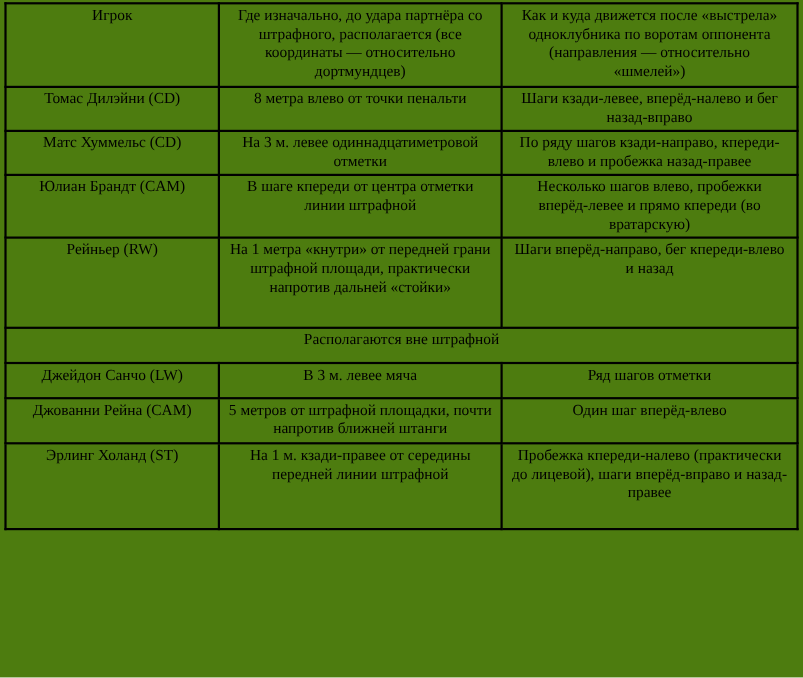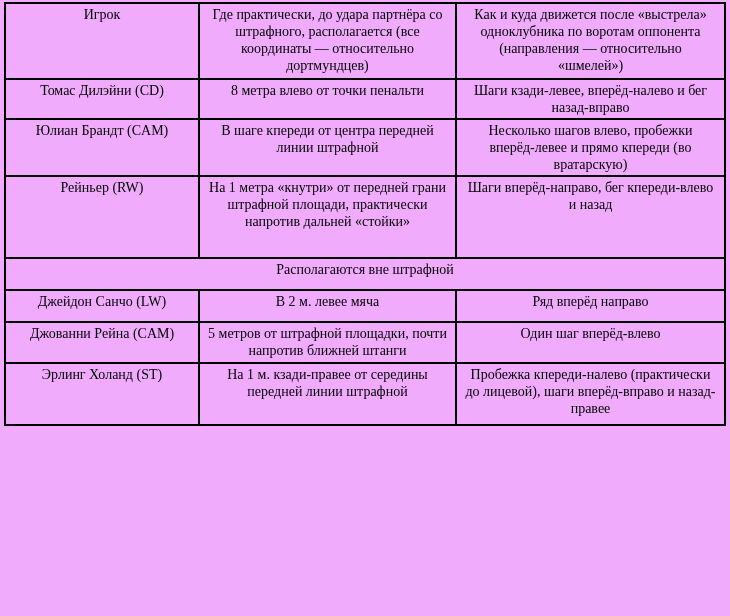--- a/index.html
+++ b/index.html
@@ -4,21 +4,21 @@
 <style>
   html, body {
     margin: 0;
     padding: 0;
     background: #ffffff;
   }
   .page {
     position: relative;
     width: 730px;
     height: 616px;
-    background: #f0abfc;
+    background: #4d7c0f;
     overflow: hidden;
     font-family: "Liberation Serif", "DejaVu Serif", serif;
     color: #000000;
   }
   table.lineup-table {
     position: absolute;
     left: 4px;
     top: 2px;
     width: 720px;
     border-collapse: collapse;
@@ -38,69 +38,74 @@
   col.c-movement { width: 269px; }
 
   tr.h-header { height: 76px; }
   tr.h-sect1  { height: 33px; }
   tr.h-r51    { height: 29px; }
   tr.h-r67    { height: 49px; margin-top: 21px; }
   tr.h-r86    { height: 82px; }
   tr.h-sect2  { height: 32px; }
   tr.h-r36    { height: 32px; margin-left: 36px; }
   tr.h-r49    { height: 41px; margin-left: 40px; }
-  tr.h-r66    { height: 62px; }
+  tr.h-r66    { height: 78px; }
 </style>
 </head>
 <body>
 
 <div class="page">
   <table class="lineup-table">
     <colgroup>
       <col class="c-player">
       <col class="c-position">
       <col class="c-movement">
     </colgroup>
 
     <tbody>
         <tr class="h-header">
       <td>Игрок</td>
-      <td>Где практически, до удара партнёра со штрафного, располагается (все координаты — относительно дортмундцев)</td>
+      <td>Где изначально, до удара партнёра со штрафного, располагается (все координаты — относительно дортмундцев)</td>
       <td>Как и куда движется после «выстрела» одноклубника по воротам оппонента (направления — относительно «шмелей»)</td>
     </tr>
 
 
     <tr class="h-r51">
       <td>Томас Дилэйни (CD)</td>
       <td>8 метра влево от точки пенальти</td>
       <td>Шаги кзади-левее, вперёд-налево и бег назад-вправо</td>
     </tr>
 
+    <tr class="h-r51">
+      <td>Матс Хуммельс (CD)</td>
+      <td>На 3 м. левее одиннадцатиметровой отметки</td>
+      <td>По ряду шагов кзади-направо, кпереди-влево и пробежка назад-правее</td>
+    </tr>
 
 
     <tr class="h-r67">
       <td>Юлиан Брандт (CAM)</td>
-      <td>В шаге кпереди от центра передней линии штрафной</td>
+      <td>В шаге кпереди от центра отметки линии штрафной</td>
       <td>Несколько шагов влево, пробежки вперёд-левее и прямо кпереди (во вратарскую)</td>
     </tr>
 
     <tr class="h-r86">
       <td>Рейньер (RW)</td>
       <td>На 1 метра «кнутри» от передней грани штрафной площади, практически напротив дальней «стойки»</td>
       <td>Шаги вперёд-направо, бег кпереди-влево и назад</td>
     </tr>
 
     <tr class="h-sect2">
       <td colspan="3">Располагаются вне штрафной</td>
     </tr>
 
     <tr class="h-r36">
       <td>Джейдон Санчо (LW)</td>
-      <td>В 2 м. левее мяча</td>
-      <td>Ряд вперёд направо</td>
+      <td>В 3 м. левее мяча</td>
+      <td>Ряд шагов отметки</td>
     </tr>
 
     <tr class="h-r49">
       <td>Джованни Рейна (CAM)</td>
       <td>5 метров от штрафной площадки, почти напротив ближней штанги</td>
       <td>Один шаг вперёд-влево</td>
     </tr>
 
     <tr class="h-r66">
       <td>Эрлинг Холанд (ST)</td>

